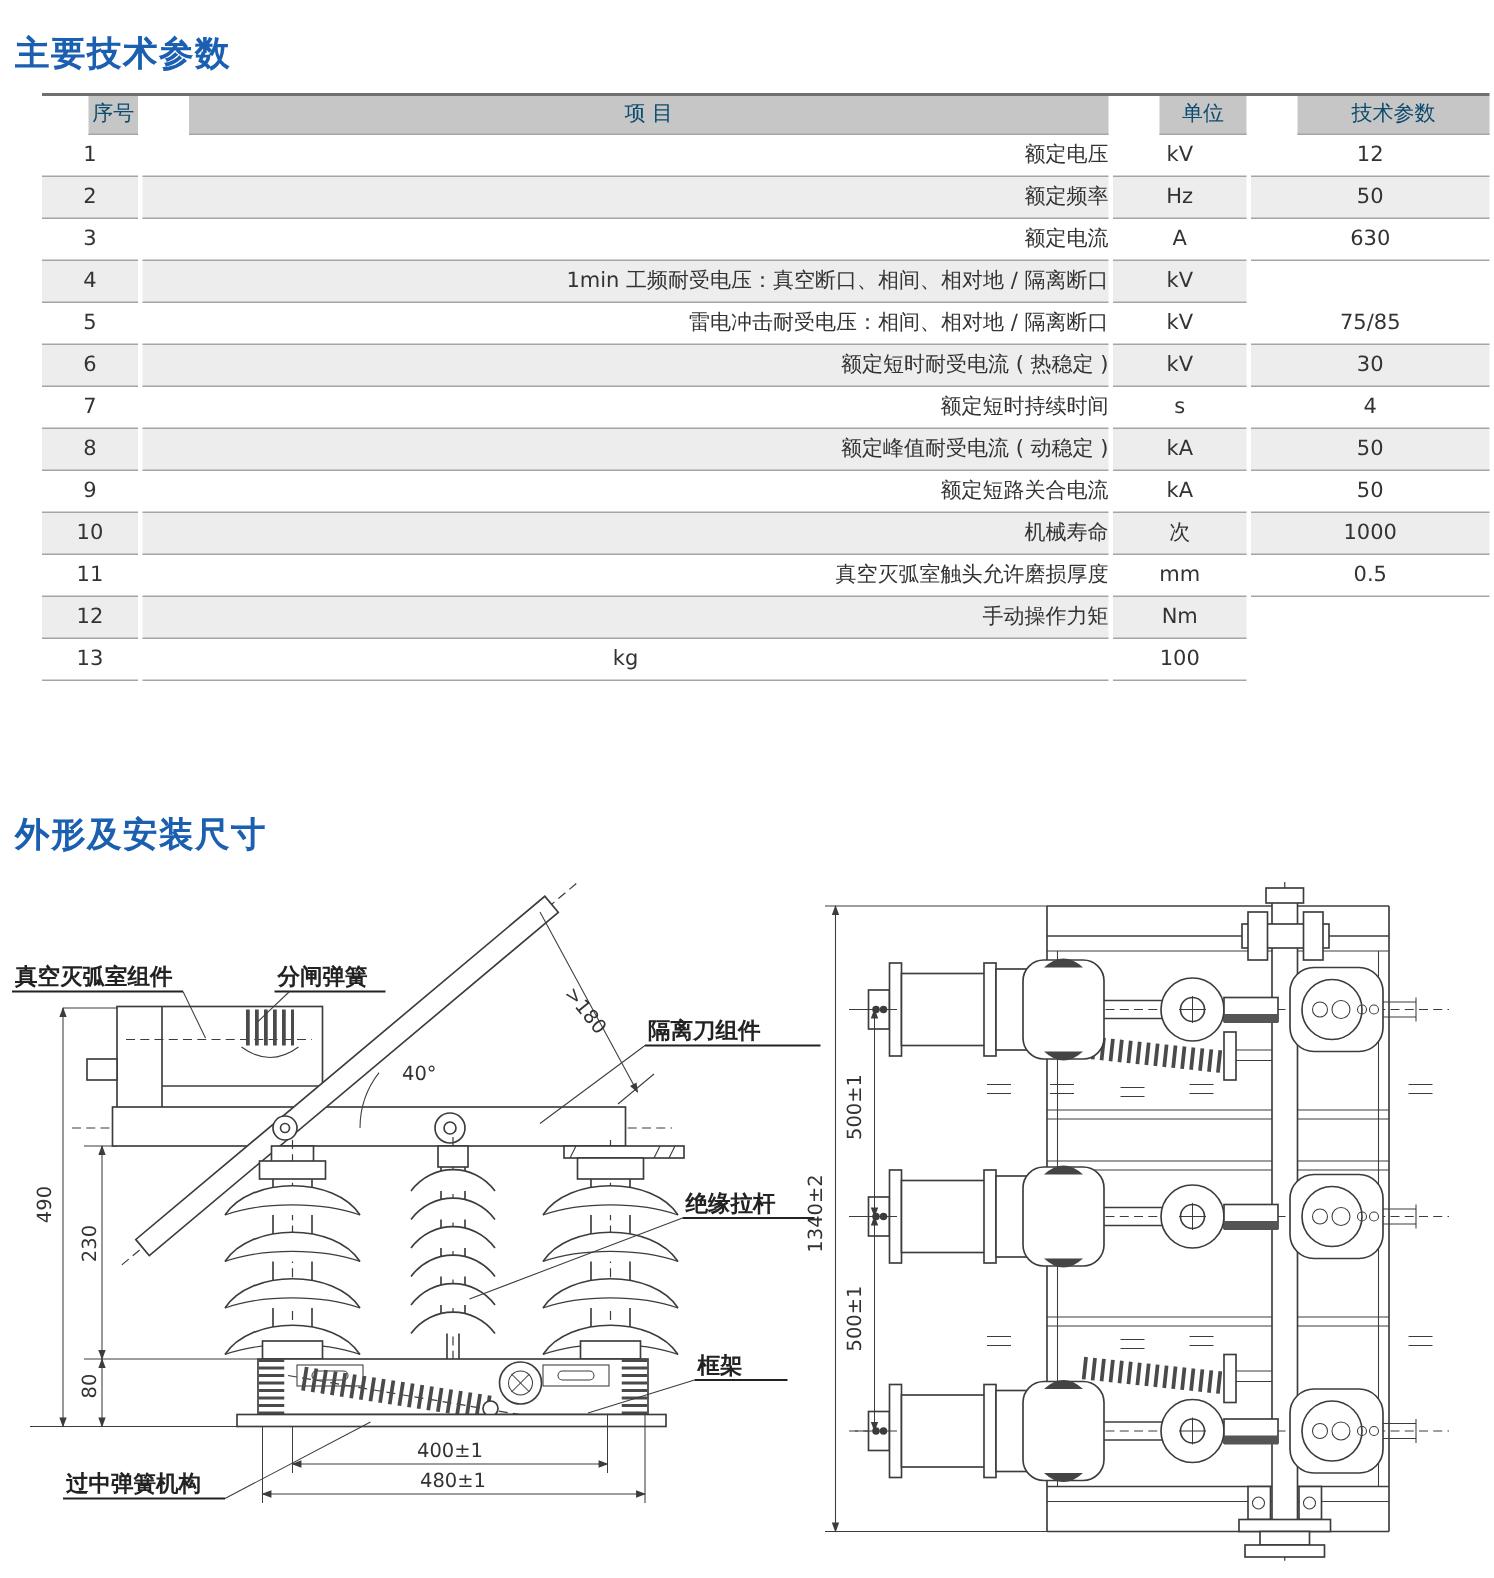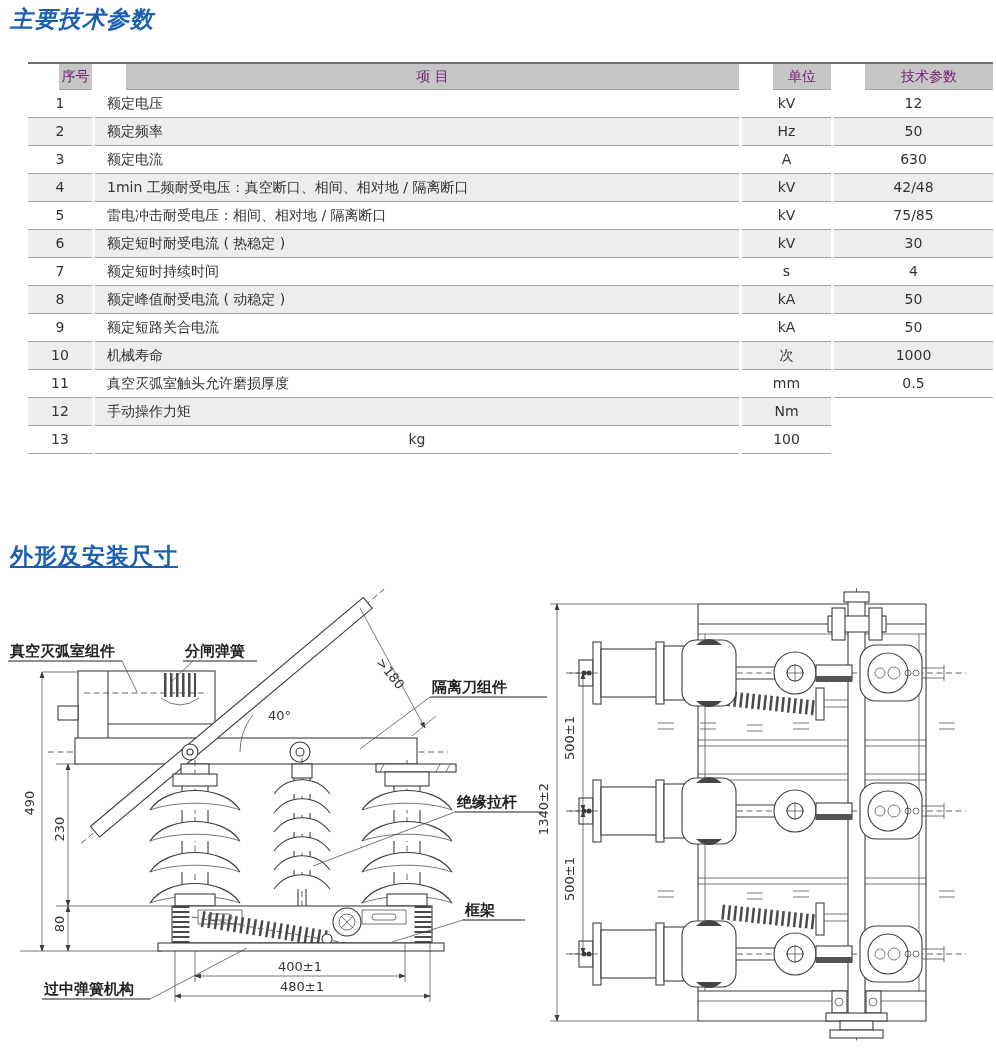--- a/index.html
+++ b/index.html
@@ -1,27 +1,27 @@
 <!DOCTYPE html>
 <html><head>
 <meta charset="utf-8">
 <style>
   html,body{margin:0;padding:0;background:#fff;}
   body{font-family:"DejaVu Sans","Liberation Sans",sans-serif;color:#333;}
   #page{position:relative;width:996px;height:1052px;background:#fff;overflow:hidden;}
   .sec-title{position:absolute;left:10px;font-size:23px;font-weight:bold;color:#1b5fb0;letter-spacing:1px;}
-  #title1{top:4px;font-style:italic;}
-  #title2{top:541px;text-decoration:underline;}
+  #title1{top:20px;}
+  #title2{top:541px;}
   
   #ptable{position:absolute;left:28px;top:62px;width:965px;border-top:2px solid #6f6f6f;}
   .tr{display:grid;grid-template-columns:64px 644px 89px 159px;column-gap:3px;background:#fff;}
   .tr .td{border-bottom:1px solid #a5a5a5;height:27px;line-height:27px;font-size:14px;
           text-align:center;overflow:hidden;white-space:nowrap;background:#fff;}
-  .tr .td.item{text-align:left;padding-left:12px;}
-  .tr.head .td{background:#c6c6c6;height:25px;line-height:25px;color:#701a75;margin-left:31px;}
+  .tr .td.item{text-align:right;padding-left:12px;}
+  .tr.head .td{background:#c6c6c6;height:25px;line-height:25px;color:#0c4a6e;margin-left:31px;}
   .tr.alt .td{background:#ededed;}
   
   .drawing{position:absolute;top:588px;}
   #leftsvg{left:0;}
   #rightsvg{left:530px;}
   svg{display:block;}
   .ln{stroke:#3c3c3c;stroke-width:1.1;fill:none;}
   .fw{stroke:#3c3c3c;stroke-width:1.1;fill:#fff;}
   .thin{stroke:#3c3c3c;stroke-width:0.7;fill:none;}
   .dash{stroke:#3c3c3c;stroke-width:0.8;fill:none;stroke-dasharray:6 3.5;}
@@ -59,21 +59,20 @@
     <div class="tr">
       <div class="td">3</div>
       <div class="td item">额定电流</div>
       <div class="td">A</div>
       <div class="td">630</div>
     </div>
     <div class="tr alt">
       <div class="td">4</div>
       <div class="td item">1min 工频耐受电压：真空断口、相间、相对地 / 隔离断口</div>
       <div class="td">kV</div>
-      <div class="td">42/48</div>
     </div>
     <div class="tr">
       <div class="td">5</div>
       <div class="td item">雷电冲击耐受电压：相间、相对地 / 隔离断口</div>
       <div class="td">kV</div>
       <div class="td">75/85</div>
     </div>
     <div class="tr alt">
       <div class="td">6</div>
       <div class="td item">额定短时耐受电流 ( 热稳定 )</div>

